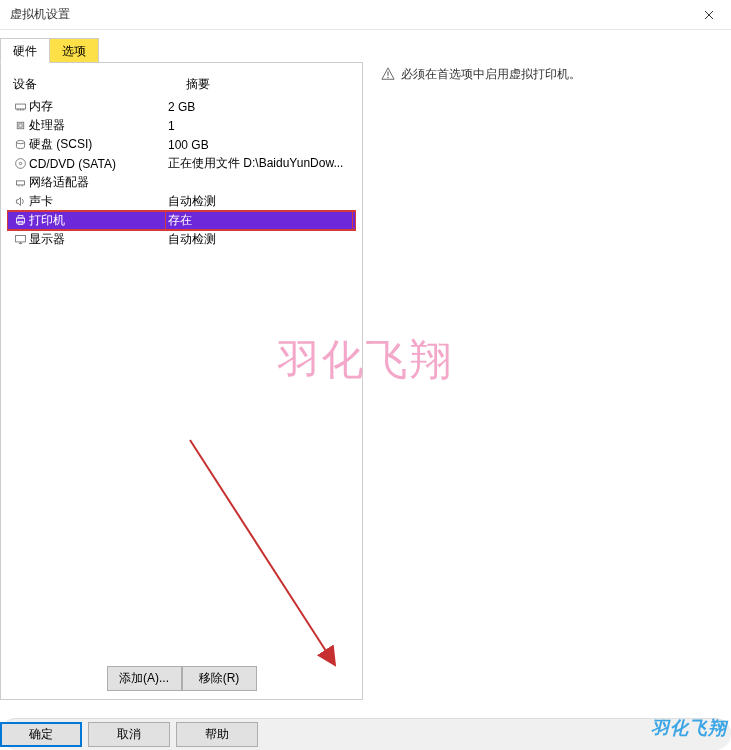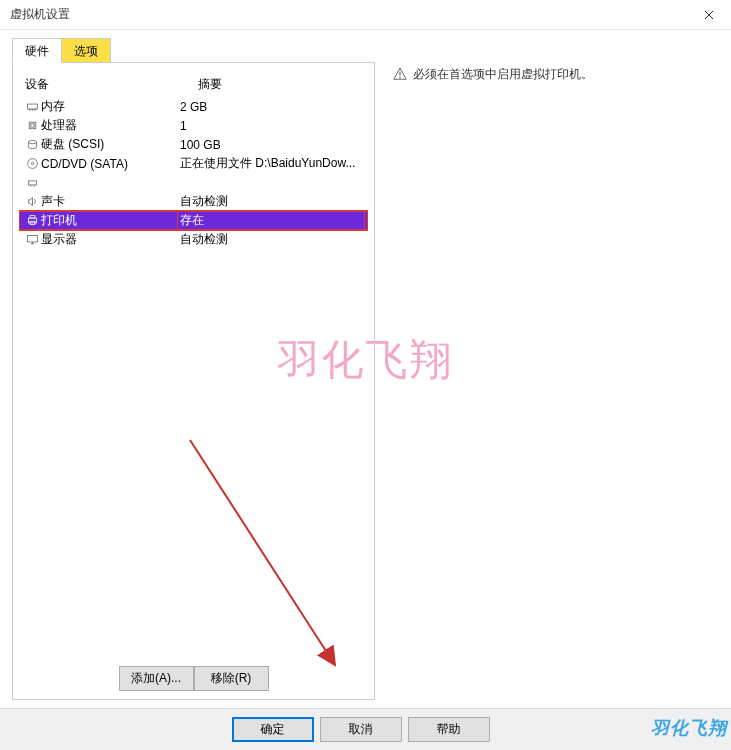--- a/index.html
+++ b/index.html
@@ -21,21 +21,21 @@
       border-bottom: 1px solid #e8e8e8;
     }
     .title-text { color: #333; }
     .close-btn {
       width: 45px; height: 30px;
       display: flex; align-items: center; justify-content: center;
       font-size: 14px; color: #333;
       cursor: pointer;
     }
     .content {
-      padding: 8px 12px;
+      padding: 8px 0;
       display: flex;
       gap: 0;
       height: calc(100% - 30px - 42px);
     }
     .left-panel {
       width: 363px;
       display: flex;
       flex-direction: column;
     }
     .tabs {
@@ -135,28 +135,29 @@
     }
     .warn-icon {
       width: 14px; height: 14px;
       flex-shrink: 0;
       margin-top: 1px;
     }
     .warn-text { color: #333; }
     .footer {
       position: absolute;
       bottom: 0; left: 0; right: 0;
-      height: 42px;
+      height: 32px;
       background: #f0f0f0;
       border-top: 1px solid #ddd;
       display: flex;
-      justify-content: center;
+      justify-content: flex-start;
       align-items: center;
       gap: 6px;
       padding-right: 10px;
+      border-radius: 21px;
     }
     .footer .btn { min-width: 82px; background: #e1e1e1; }
     .watermark {
       position: absolute;
       left: 50%; top: 48%;
       transform: translate(-50%, -50%);
       font-size: 42px;
       color: #f29ec4;
       font-weight: 400;
       letter-spacing: 2px;
@@ -251,20 +252,21 @@
             <span class="summary-cell">正在使用文件 D:\BaiduYunDow...</span>
           </div>
           <div class="device-row">
             <span class="icon-cell">
               <svg width="13" height="13" viewBox="0 0 16 16">
                 <rect x="3" y="6" width="10" height="5" fill="none" stroke="currentColor"></rect>
                 <line x1="6" y1="11" x2="6" y2="13" stroke="currentColor"></line>
                 <line x1="10" y1="11" x2="10" y2="13" stroke="currentColor"></line>
               </svg>
             </span>
+            <span class="name-cell">网络适配器</span>
           </div>
           <div class="device-row">
             <span class="icon-cell">
               <svg width="13" height="13" viewBox="0 0 16 16">
                 <path d="M3 6 h2 l3-3 v10 l-3-3 h-2 z" fill="none" stroke="currentColor"></path>
                 <path d="M10 5 a4 4 0 0 1 0 6" fill="none" stroke="currentColor"></path>
               </svg>
             </span>
             <span class="name-cell">声卡</span>
             <span class="summary-cell">自动检测</span>

